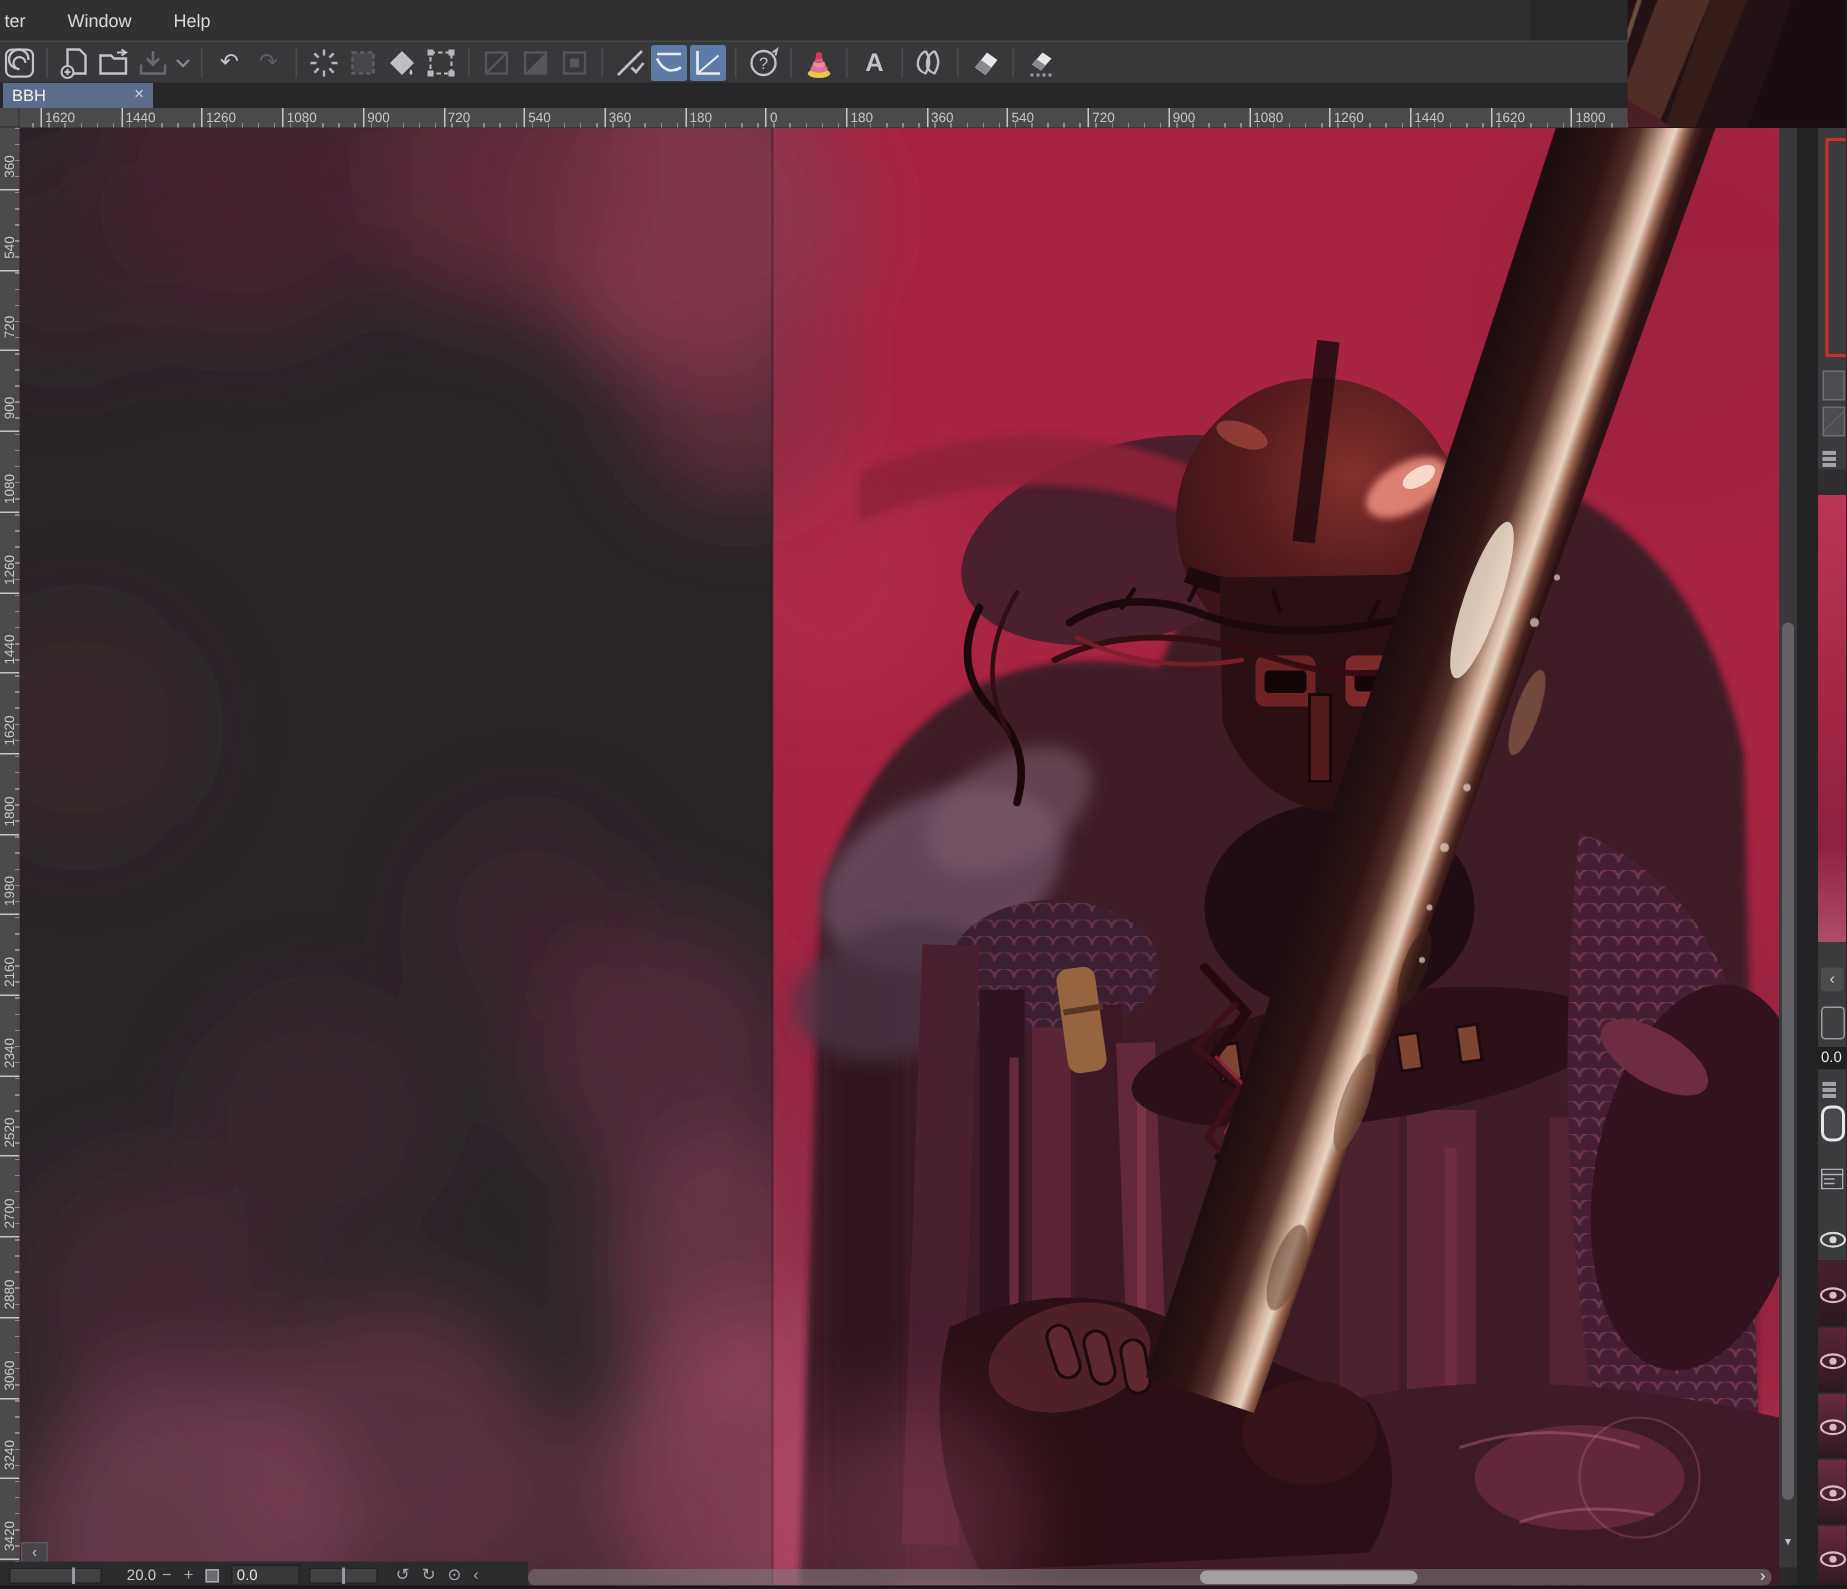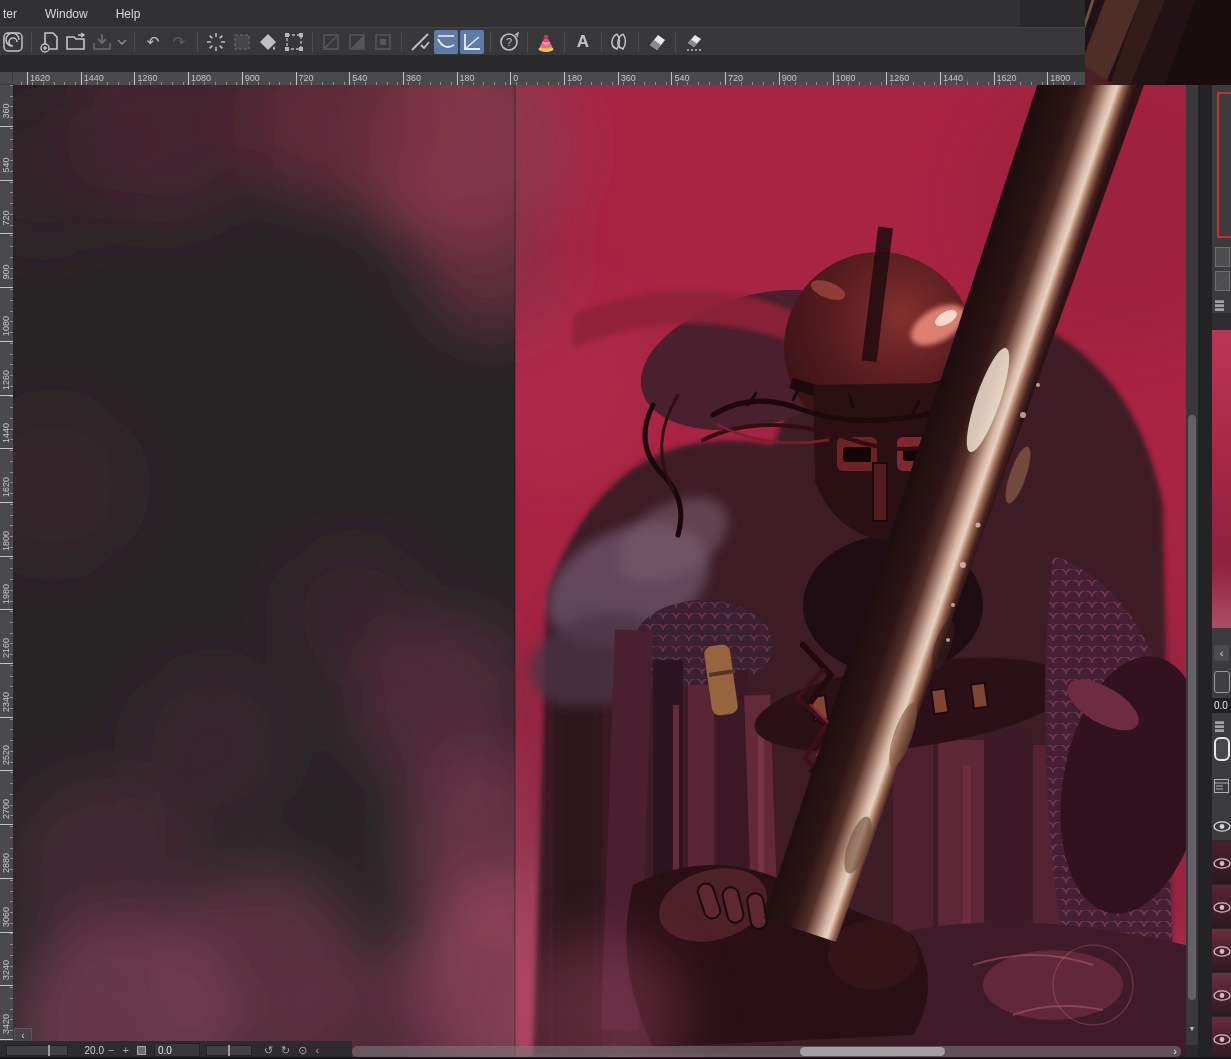--- a/index.html
+++ b/index.html
@@ -246,20 +246,26 @@
     <div class="tsep"></div>
     <div class="tbtn">
       <svg width="22" height="22" viewBox="0 0 22 22">
           <path d="M5,12 L12,4 L18,8 L11,16 Z" fill="#e8e8ea"></path>
           <path d="M5,12 L8,8.5 L14,12.5 L11,16 Z" fill="#8a8a8e"></path>
           <line x1="4" y1="19" x2="18" y2="19" stroke="#9a9a9e" stroke-width="2" stroke-dasharray="2 2"></line>
         </svg>
     </div>
   </div>
 
+  <div class="tabbar">
+    <div class="tab">
+      <span>BBH</span>
+      <span class="close">×</span>
+    </div>
+  </div>
 
   <div class="hruler" id="hruler">
       <div class="rtick" style="left: 27px;"></div>
       <span class="rlabel" style="left: 30px;">1620</span>
       <div class="rtick" style="left: 80.7px;"></div>
       <span class="rlabel" style="left: 83.7px;">1440</span>
       <div class="rtick" style="left: 134.4px;"></div>
       <span class="rlabel" style="left: 137.4px;">1260</span>
       <div class="rtick" style="left: 188.1px;"></div>
       <span class="rlabel" style="left: 191.1px;">1080</span>

